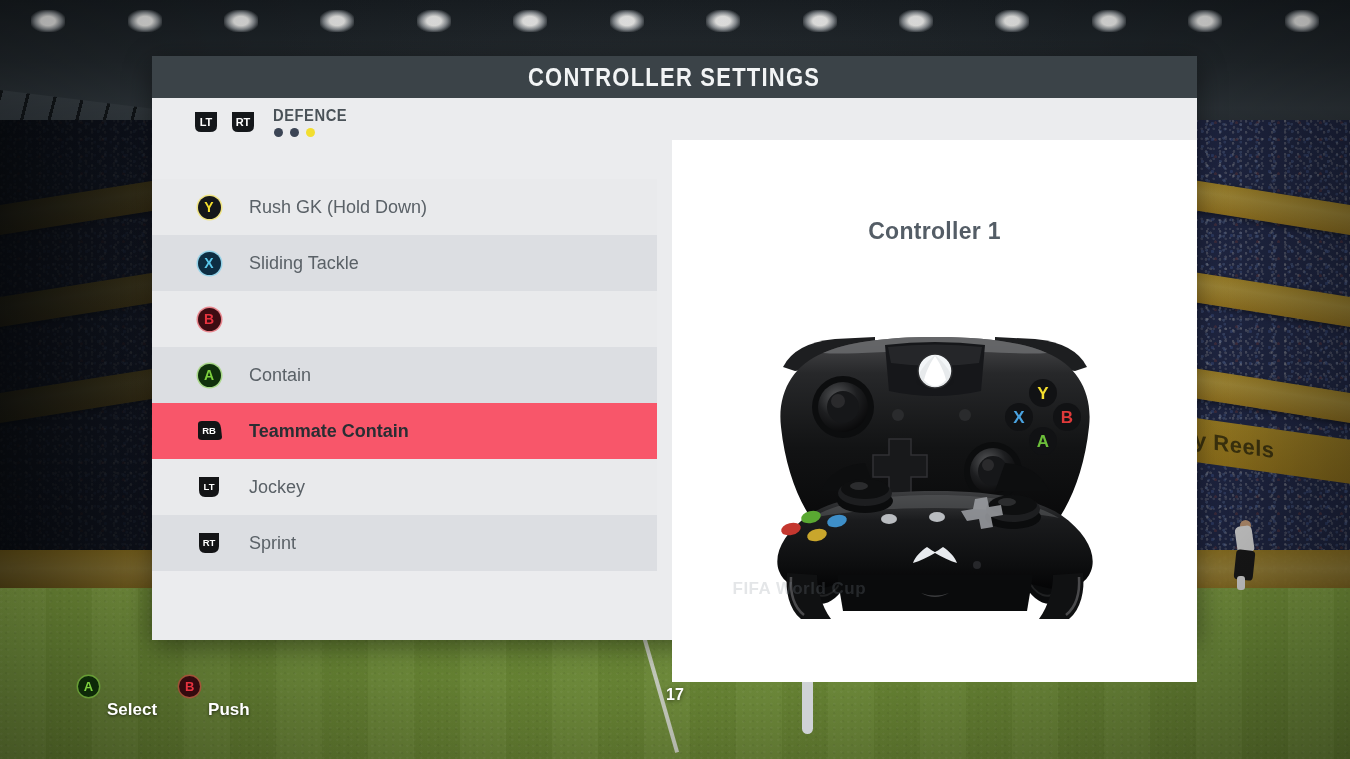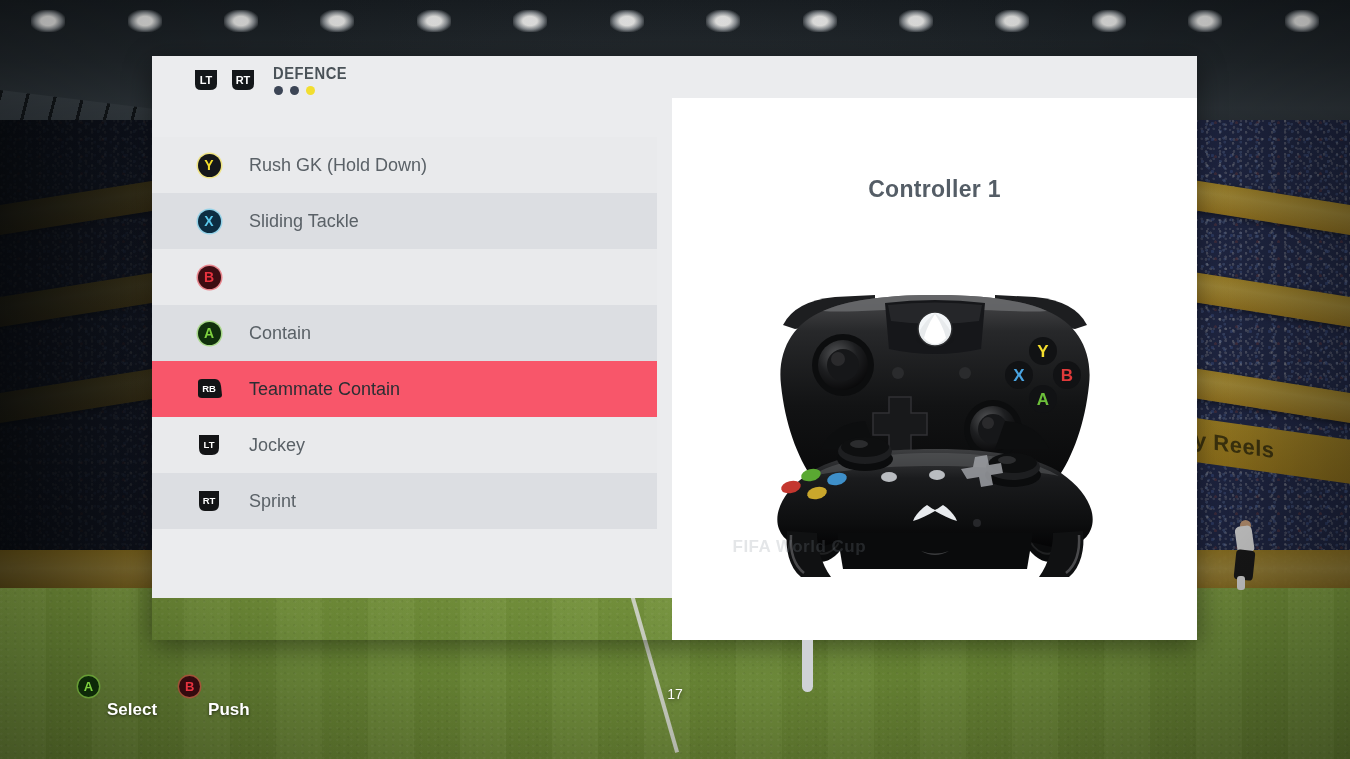--- a/index.html
+++ b/index.html
@@ -234,21 +234,21 @@
   .face-btn.b { color:#e8333f; box-shadow:0 0 0 1.5px rgba(232,51,63,.55); background:#3d0c12; }
   .face-btn.a { color:#7ed23f; box-shadow:0 0 0 1.5px rgba(126,210,63,.55); background:#10300c; }
 
   .shoulder { position:relative; width:30px; height:22px; }
   .shoulder svg { display:block; }
 
   .bind-label {
     margin-left:23px; font-size:18px; color:#5a6167;
     font-family:"Liberation Sans", sans-serif;
   }
-  .bind-row.sel .bind-label { color:#2a2e33; font-weight:normal; }
+  .bind-row.sel .bind-label { color:#2a2e33; font-weight:bold; }
 
   
   .scroll-track {
     position:absolute; left:650px; top:196px; width:11px; height:440px;
     background:#cfd2d6; border-radius:6px;
   }
   .scroll-thumb {
     position:absolute; left:0; top:0; width:11px; height:340px;
     background:#5c6870; border-radius:6px;
   }
@@ -287,21 +287,21 @@
   .hint-btn.b { color:#e8333f; background:#340a0f; box-shadow:0 0 0 1.4px rgba(232,51,63,.5); }
   .hint-text {
     color:#ffffff; font-size:17px; font-weight:bold;
     text-shadow:0 1px 3px rgba(0,0,0,.6);
     font-family:"Liberation Sans", sans-serif;
     margin-top:48px;
   }
 
   .page-num {
     position:absolute; left:0; top:686px; width:1350px; text-align:center;
-    color:#ffffff; font-size:14px; font-weight:normal;
+    color:#ffffff; font-size:16px; font-weight:bold;
     text-shadow:0 1px 4px rgba(0,0,0,.55);
     font-family:"Liberation Sans", sans-serif;
   }
 </style>
 </head>
 <body>
 
 <div id="stage">
 
   <div class="bg-sky"></div>
@@ -357,20 +357,23 @@
     <div class="head"></div>
     <div class="torso"></div>
     <div class="legs"></div>
     <div class="sock"></div>
   </div>
 
   <div class="vignette"></div>
 
   <div class="menu">
 
+    <div class="title-bar">
+      <h1>CONTROLLER SETTINGS</h1>
+    </div>
 
     <div class="panel-body">
 
       <div class="tab-row">
         <div class="trig">
           <svg width="28" height="24" viewBox="0 0 28 24" aria-hidden="true">
             <path d="M3 2 L25 2 L25 16 Q25 22 18 22 L9 22 Q3 22 3 16 Z" fill="#14171a"></path>
             <path d="M6 2 L6 14" stroke="#14171a" stroke-width="3"></path>
             <text x="14" y="16" font-family="Liberation Sans, sans-serif" font-size="11" font-weight="bold" fill="#ffffff" text-anchor="middle">LT</text>
           </svg>

